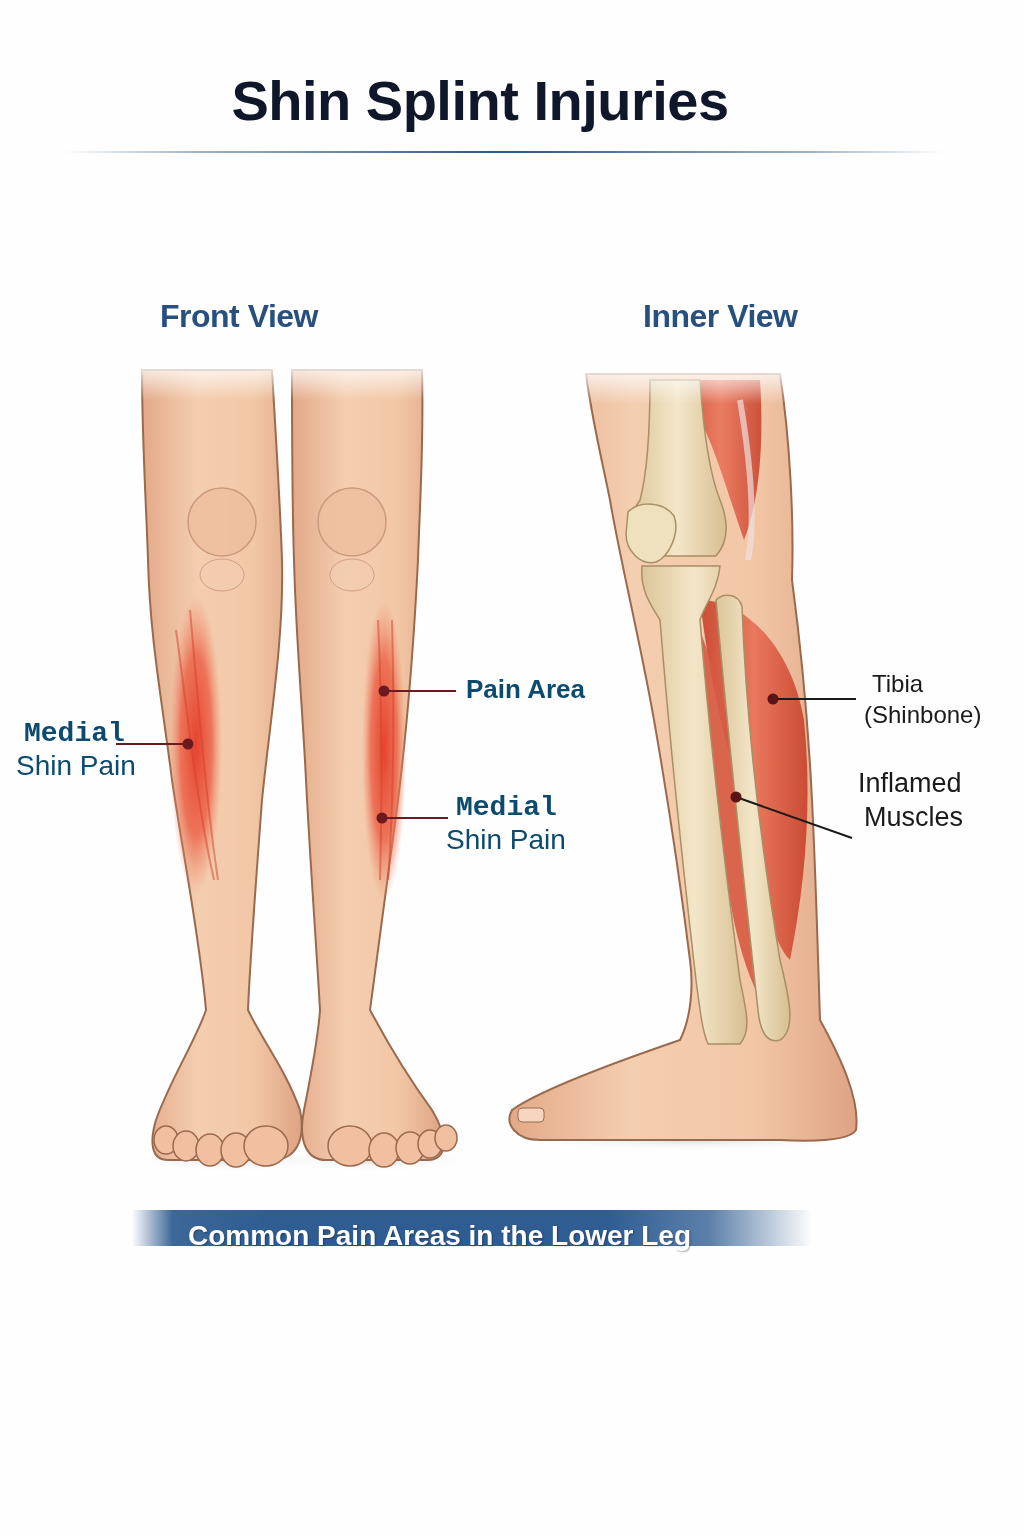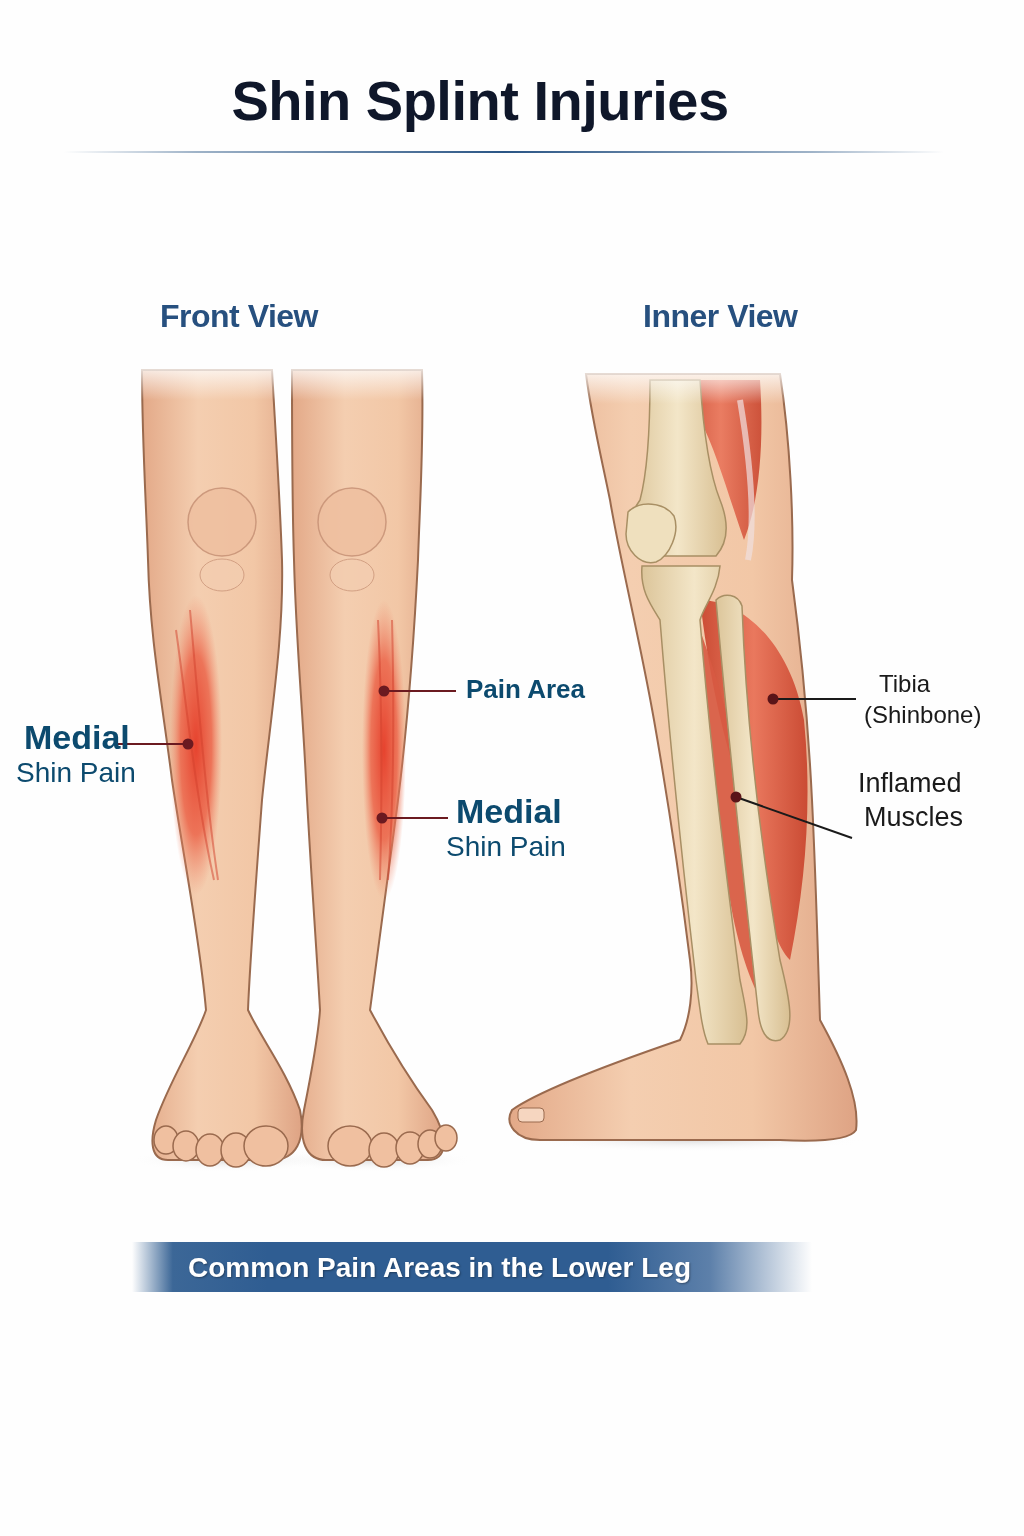--- a/index.html
+++ b/index.html
@@ -4,34 +4,34 @@
   <style>
     html, body { margin: 0; padding: 0; background: #fefefe; }
     body { width: 1024px; height: 1536px; position: relative; overflow: hidden; font-family: "Liberation Sans", "DejaVu Sans", sans-serif; }
     .title { position: absolute; left: 0; top: 68px; width: 960px; text-align: center; font-size: 56px; font-weight: bold; color: #0f172a; letter-spacing: -0.5px; font-family: "Liberation Sans", sans-serif; }
     .title-rule { position: absolute; left: 64px; top: 151px; width: 880px; height: 2px; background: linear-gradient(90deg, rgba(42,85,133,0) 0%, #9fb3c8 15%, #2a5585 50%, #9fb3c8 85%, rgba(42,85,133,0) 100%); }
     .view-label { position: absolute; top: 298px; font-size: 32px; font-weight: bold; color: #27507f; letter-spacing: -0.5px; }
     .view-front { left: 160px; }
     .view-inner { left: 643px; }
     svg.art { position: absolute; left: 0; top: 0; }
     .callout { position: absolute; color: #0c4a6e; font-weight: bold; line-height: 1.15; }
-    .callout .big { font-size: 34px; display: block; }
+    .callout .big { font-size: 28px; display: block; font-family: Liberation Mono, monospace; }
     .callout .small { font-size: 28px; display: block; font-weight: normal; }
     .c-medial { left: 16px; top: 718px; text-align: left; }
     .c-medial .big { padding-left: 8px; }
     .c-pain { left: 466px; top: 675px; font-size: 26px; }
     .c-lateral { left: 446px; top: 792px; }
     .c-lateral .big { padding-left: 10px; }
     .black-label { position: absolute; color: #1a1a1a; font-size: 24px; line-height: 1.3; }
     .l-tibia { left: 864px; top: 668px; }
-    .l-tibia .t1 { padding-left: 8px; display: block; margin-left: 7px; }
+    .l-tibia .t1 { padding-left: 8px; display: block; }
     .l-inflamed { left: 858px; top: 767px; font-size: 27px; line-height: 1.25; }
     .l-inflamed .t2 { padding-left: 6px; display: block; }
-    .banner { position: absolute; left: 132px; top: 1210px; width: 680px; height: 50px;
-      background: linear-gradient(90deg, rgba(46,90,140,0) 0%, #3c6797 6%, #2f5d92 20%, #2f5d92 70%, #5d80aa 85%, rgba(93,128,170,0) 100%); margin-top: 32px; }
+    .banner { position: absolute; left: 132px; top: 1210px; width: 680px; height: 36px;
+      background: linear-gradient(90deg, rgba(46,90,140,0) 0%, #3c6797 6%, #2f5d92 20%, #2f5d92 70%, #5d80aa 85%, rgba(93,128,170,0) 100%); }
     .banner-text { position: absolute; left: 56px; top: 10px; font-size: 28px; color: #ffffff; font-weight: bold; text-shadow: 1px 1px 2px rgba(0,0,0,0.35); white-space: nowrap; }
   </style>
 </head>
 <body>
 
 <div class="title">Shin Splint Injuries</div>
 <div class="title-rule"></div>
 
 <div class="view-label view-front">Front View</div>
 <div class="view-label view-inner">Inner View</div>

